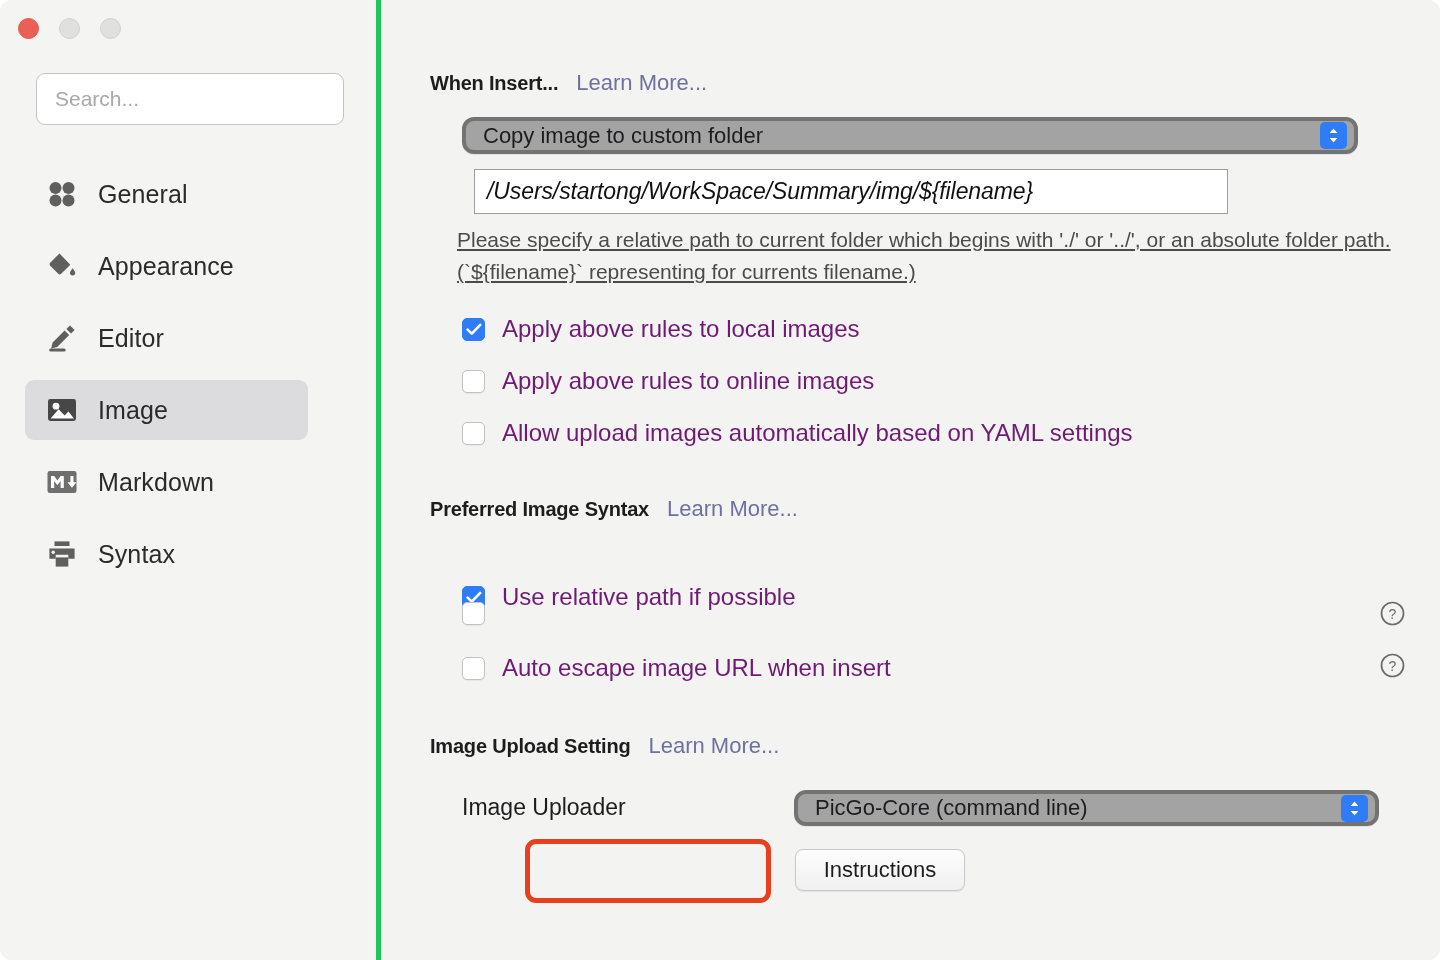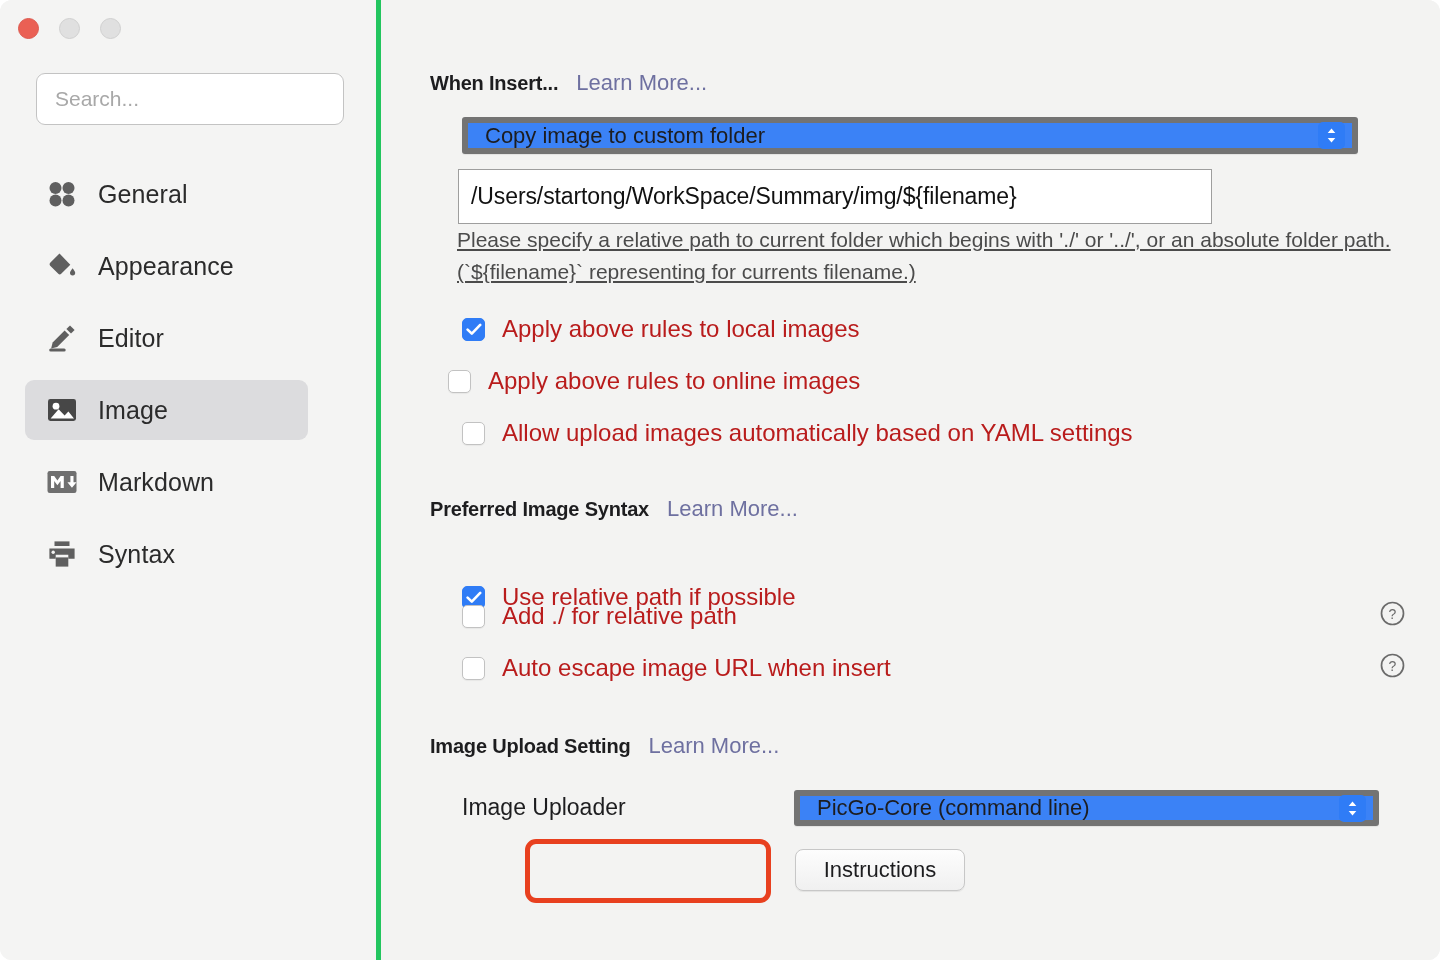--- a/index.html
+++ b/index.html
@@ -118,23 +118,23 @@
   }
   .learn-more {
     font-size: 22px;
     color: #6e70a0;
     cursor: pointer;
   }
 
   
   .popup {
     position: absolute;
-    background: #3b82f6;
-    border: 6px solid #737373;
-    border-radius: 3px;
+    background: #a3a3a3;
+    border: 4px solid #737373;
+    border-radius: 12px;
     box-shadow: 0 1px 1px rgba(0,0,0,0.07);
     display: flex;
     align-items: center;
   }
   .popup-label {
     font-size: 22px;
     color: #1d1d1f;
     padding-left: 17px;
     white-space: nowrap;
     flex: 1;
@@ -198,21 +198,21 @@
     border: 1px solid #2f7cf6;
   }
   .cbox.off {
     background: #ffffff;
     border: 1px solid #c2c2c2;
     box-shadow: 0 1px 1px rgba(0,0,0,0.05);
   }
   .check-label {
     margin-left: 17px;
     font-size: 24px;
-    color: #b91c1c;
+    color: #701a75;
   }
 
   .help-icon {
     position: absolute;
     width: 25px; height: 25px;
     cursor: pointer;
   }
 
   .static-label {
     position: absolute;
@@ -343,36 +343,36 @@
     <div class="popup" style="left:80px; top:117px; width:896px; height:37px;">
       <span class="popup-label">Copy image to custom folder</span>
       <span class="stepper">
         <svg width="15" height="19" viewBox="0 0 15 19">
           <path d="M7.5 2.6 L11.3 7.1 H3.7 Z" fill="#ffffff"></path>
           <path d="M7.5 16.4 L3.7 11.9 H11.3 Z" fill="#ffffff"></path>
         </svg>
       </span>
     </div>
 
-    <div class="field" style="left:76px; top:169px; width:754px; height:55px;">
+    <div class="field" style="left:92px; top:169px; width:754px; height:45px;font-style:italic;">
       <span class="field-text">/Users/startong/WorkSpace/Summary/img/${filename}</span>
     </div>
 
     <div class="hint" style="left:75px; top:224px;">Please specify a relative path to current folder which begins with './' or '../', or an absolute folder path. (`${filename}` representing for currents filename.)</div>
 
     <div class="check-row" style="left:80px; top:315px;">
       <span class="cbox on">
         <svg width="16" height="13" viewBox="0 0 16 13">
             <path d="M1.6 6.6 L5.8 10.6 L14.2 1.9" stroke="#ffffff" stroke-width="2.6" fill="none" stroke-linecap="round" stroke-linejoin="round"></path>
           </svg>
       </span>
       <span class="check-label">Apply above rules to local images</span>
     </div>
 
-    <div class="check-row" style="left:66px; top:367px;">
+    <div class="check-row" style="left:80px; top:367px;">
       <span class="cbox off"></span>
       <span class="check-label">Apply above rules to online images</span>
     </div>
 
     <div class="check-row" style="left:80px; top:419px;">
       <span class="cbox off"></span>
       <span class="check-label">Allow upload images automatically based on YAML settings</span>
     </div>
 
     <div class="section-head" style="left:48px; top:496px;">
@@ -384,21 +384,20 @@
       <span class="cbox on">
         <svg width="16" height="13" viewBox="0 0 16 13">
             <path d="M1.6 6.6 L5.8 10.6 L14.2 1.9" stroke="#ffffff" stroke-width="2.6" fill="none" stroke-linecap="round" stroke-linejoin="round"></path>
           </svg>
       </span>
       <span class="check-label">Use relative path if possible</span>
     </div>
 
     <div class="check-row" style="left:80px; top:602px;">
       <span class="cbox off"></span>
-      <span class="check-label">Add ./ for relative path</span>
     </div>
 
     <span class="help-icon" style="left:998px; top:601px;">
       <svg width="25" height="25" viewBox="0 0 25 25">
         <circle cx="12.5" cy="12.5" r="11" fill="none" stroke="#6b6b6b" stroke-width="1.7"></circle>
         <text x="12.5" y="17.6" text-anchor="middle" font-family="Liberation Sans, sans-serif" font-size="14" fill="#6b6b6b">?</text>
       </svg>
     </span>
 
     <div class="check-row" style="left:80px; top:654px;">

